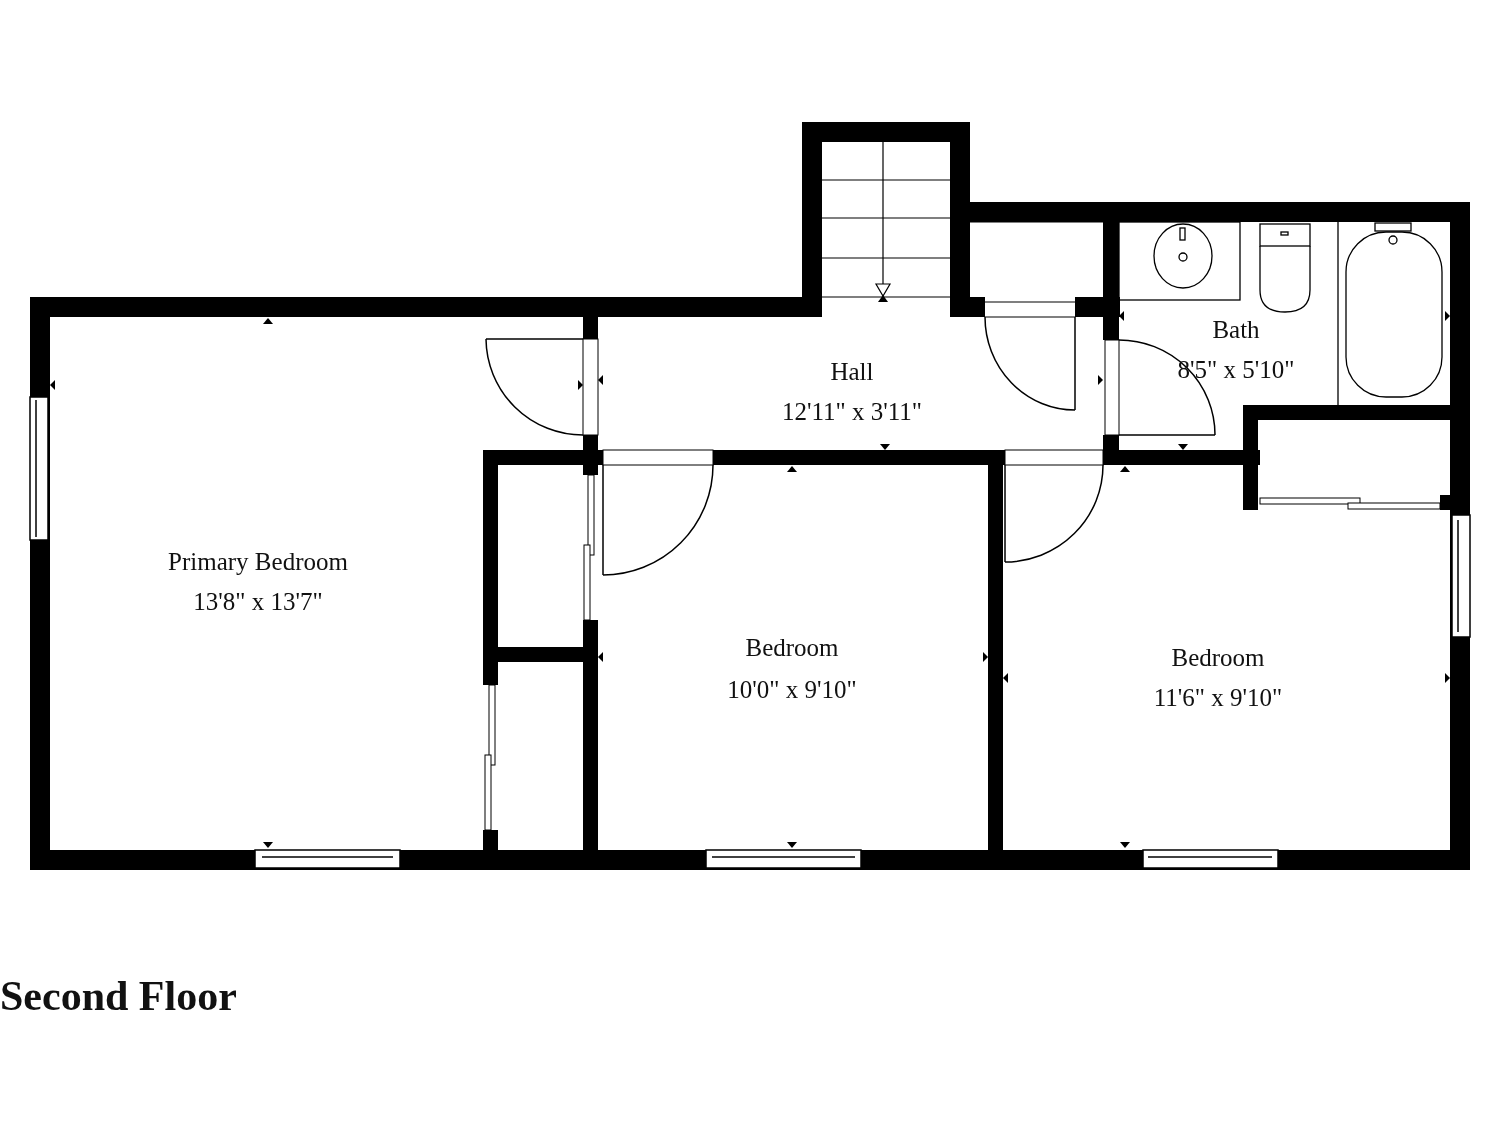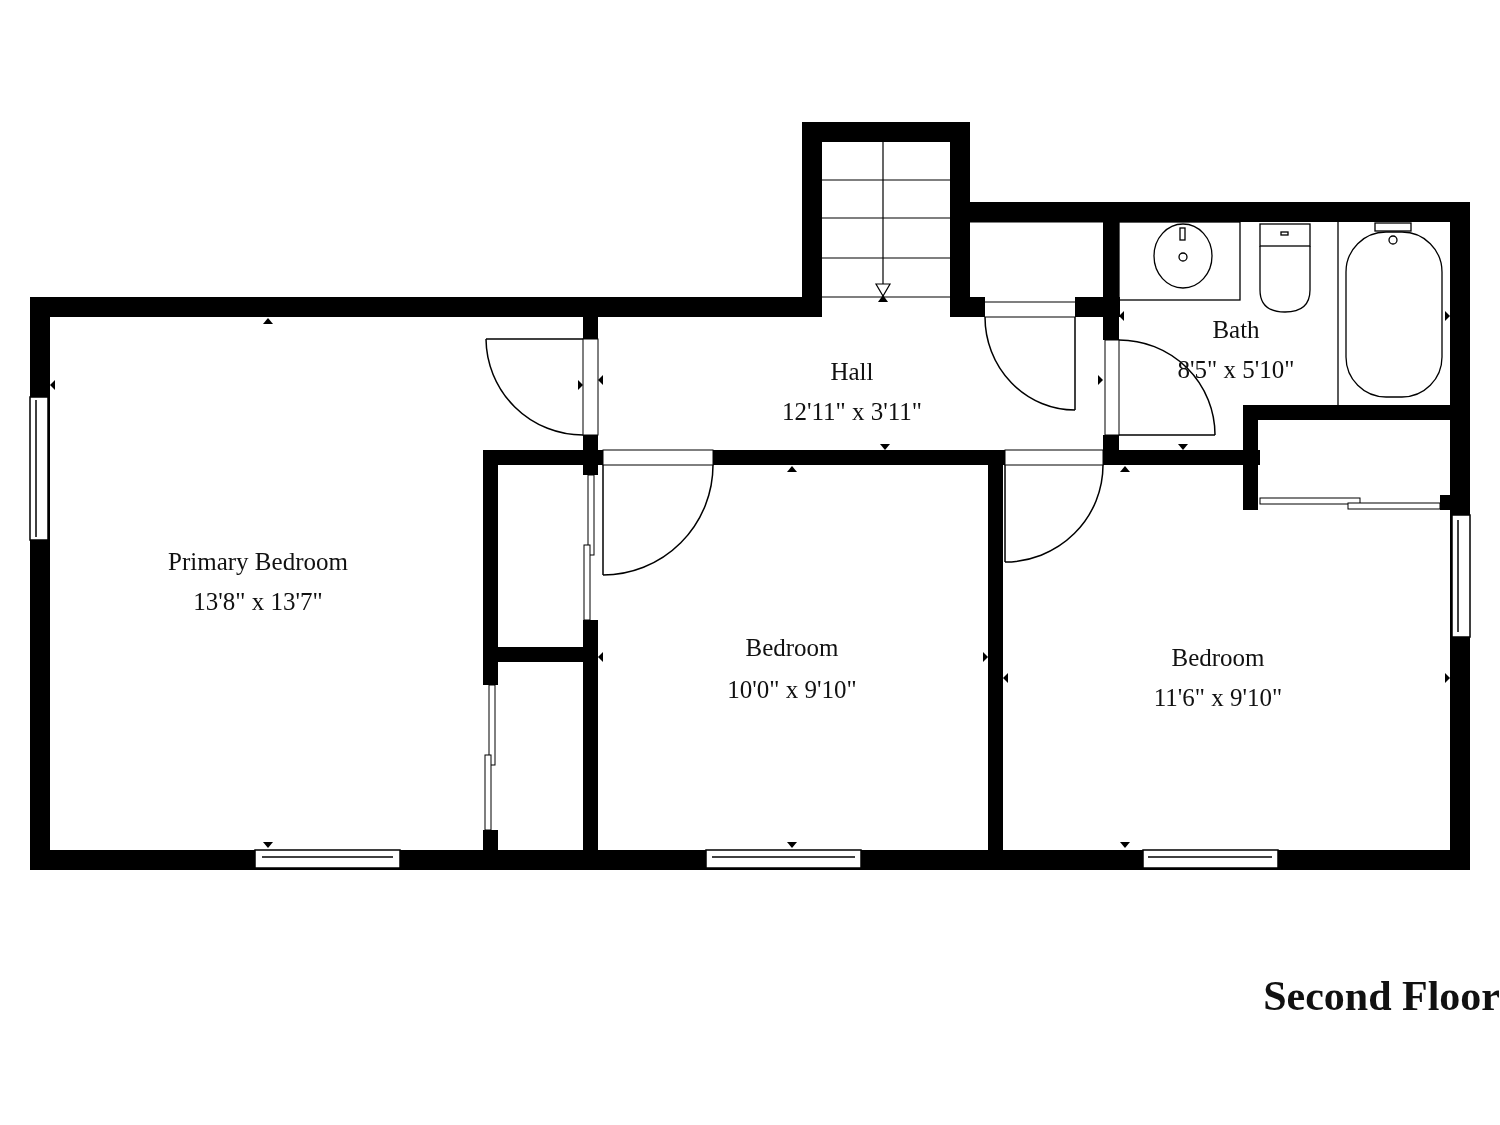--- a/index.html
+++ b/index.html
@@ -1,19 +1,19 @@
 <!DOCTYPE html>
 <html><head>
 <meta charset="utf-8">
 <style>
   html, body { margin:0; padding:0; background:#ffffff; }
   body { width:1500px; height:1125px; position:relative; overflow:hidden; font-family:"Liberation Serif","DejaVu Serif",serif; }
   #plan { position:absolute; left:0; top:0; }
   .room-name, .room-dim { font-family:"Liberation Serif","DejaVu Serif",serif; fill:#111; text-anchor:middle; font-size:25px; }
-  .title { position:absolute; left:0; width:1500px; top:972px; text-align:right; font-family:"Liberation Serif","DejaVu Serif",serif; font-weight:bold; font-size:42px; color:#111; }
+  .title { position:absolute; left:0; width:1500px; top:972px; text-align:left; font-family:"Liberation Serif","DejaVu Serif",serif; font-weight:bold; font-size:42px; color:#111; }
 </style>
 </head>
 <body>
 
 <svg id="plan" width="1500" height="1125" viewBox="0 0 1500 1125" xmlns="http://www.w3.org/2000/svg">
 
   <g fill="#000">
 
     <rect x="30" y="297" width="20" height="573"></rect>
     <rect x="30" y="297" width="792" height="20"></rect>

